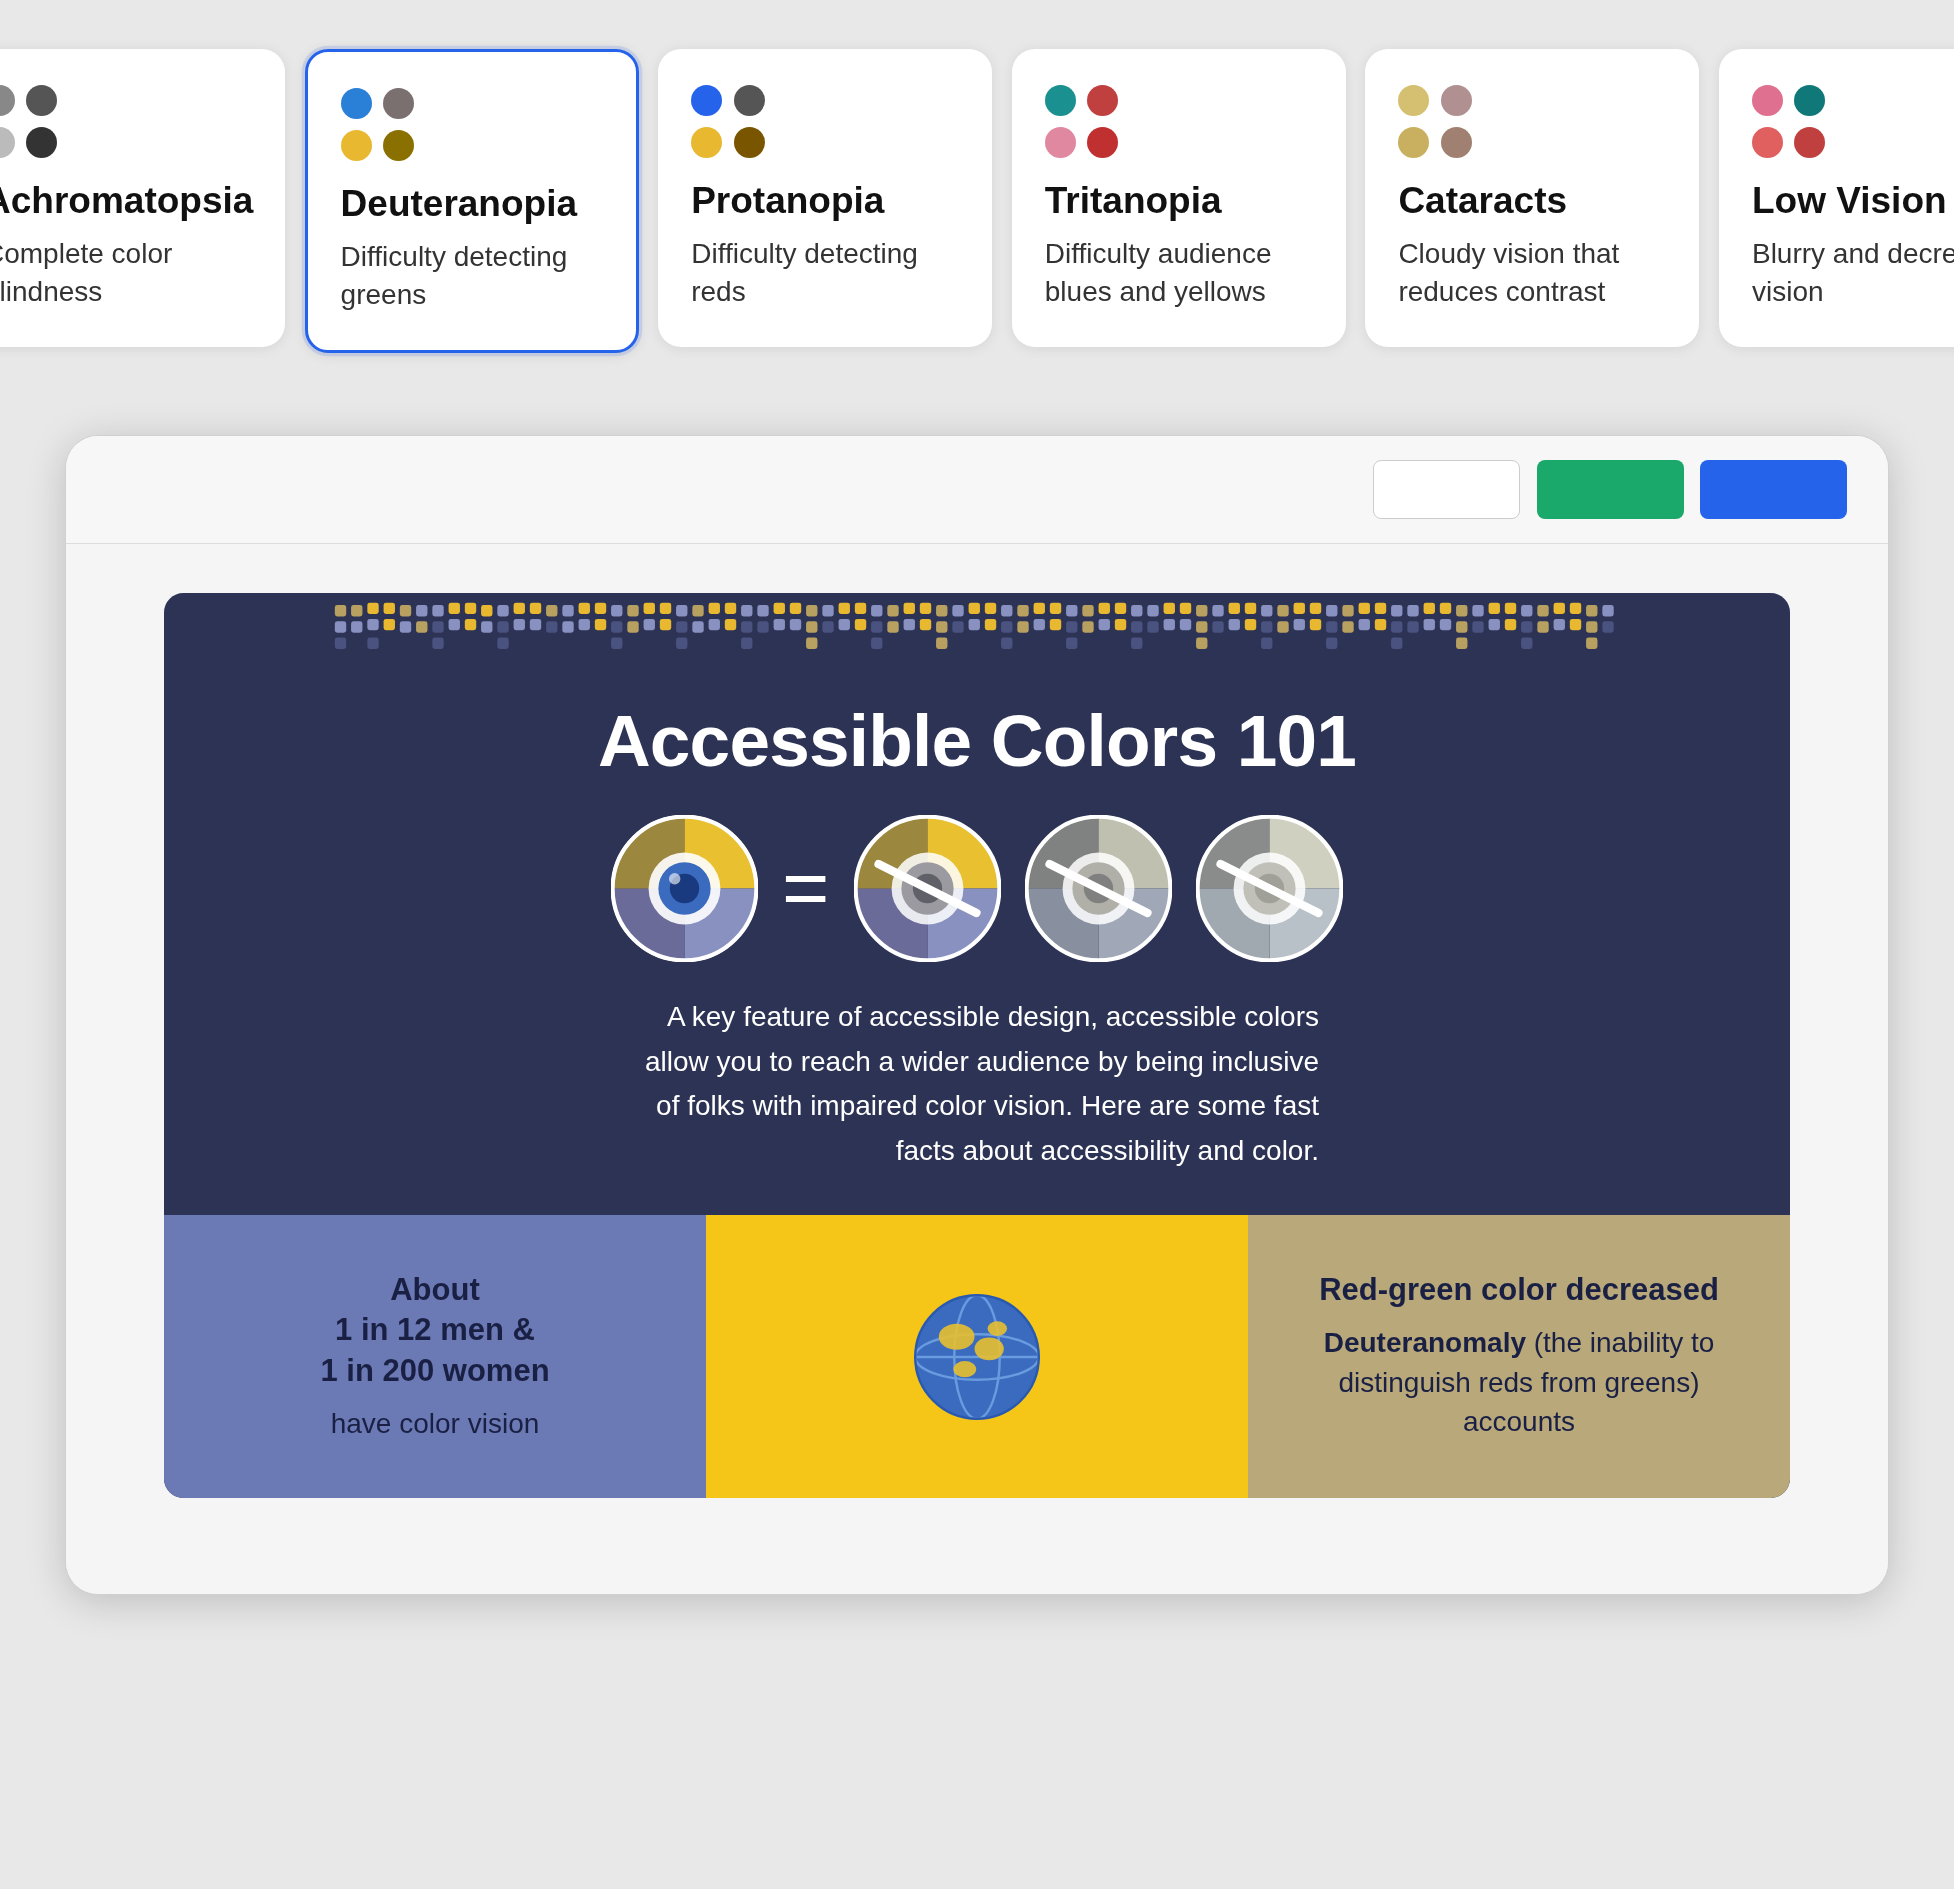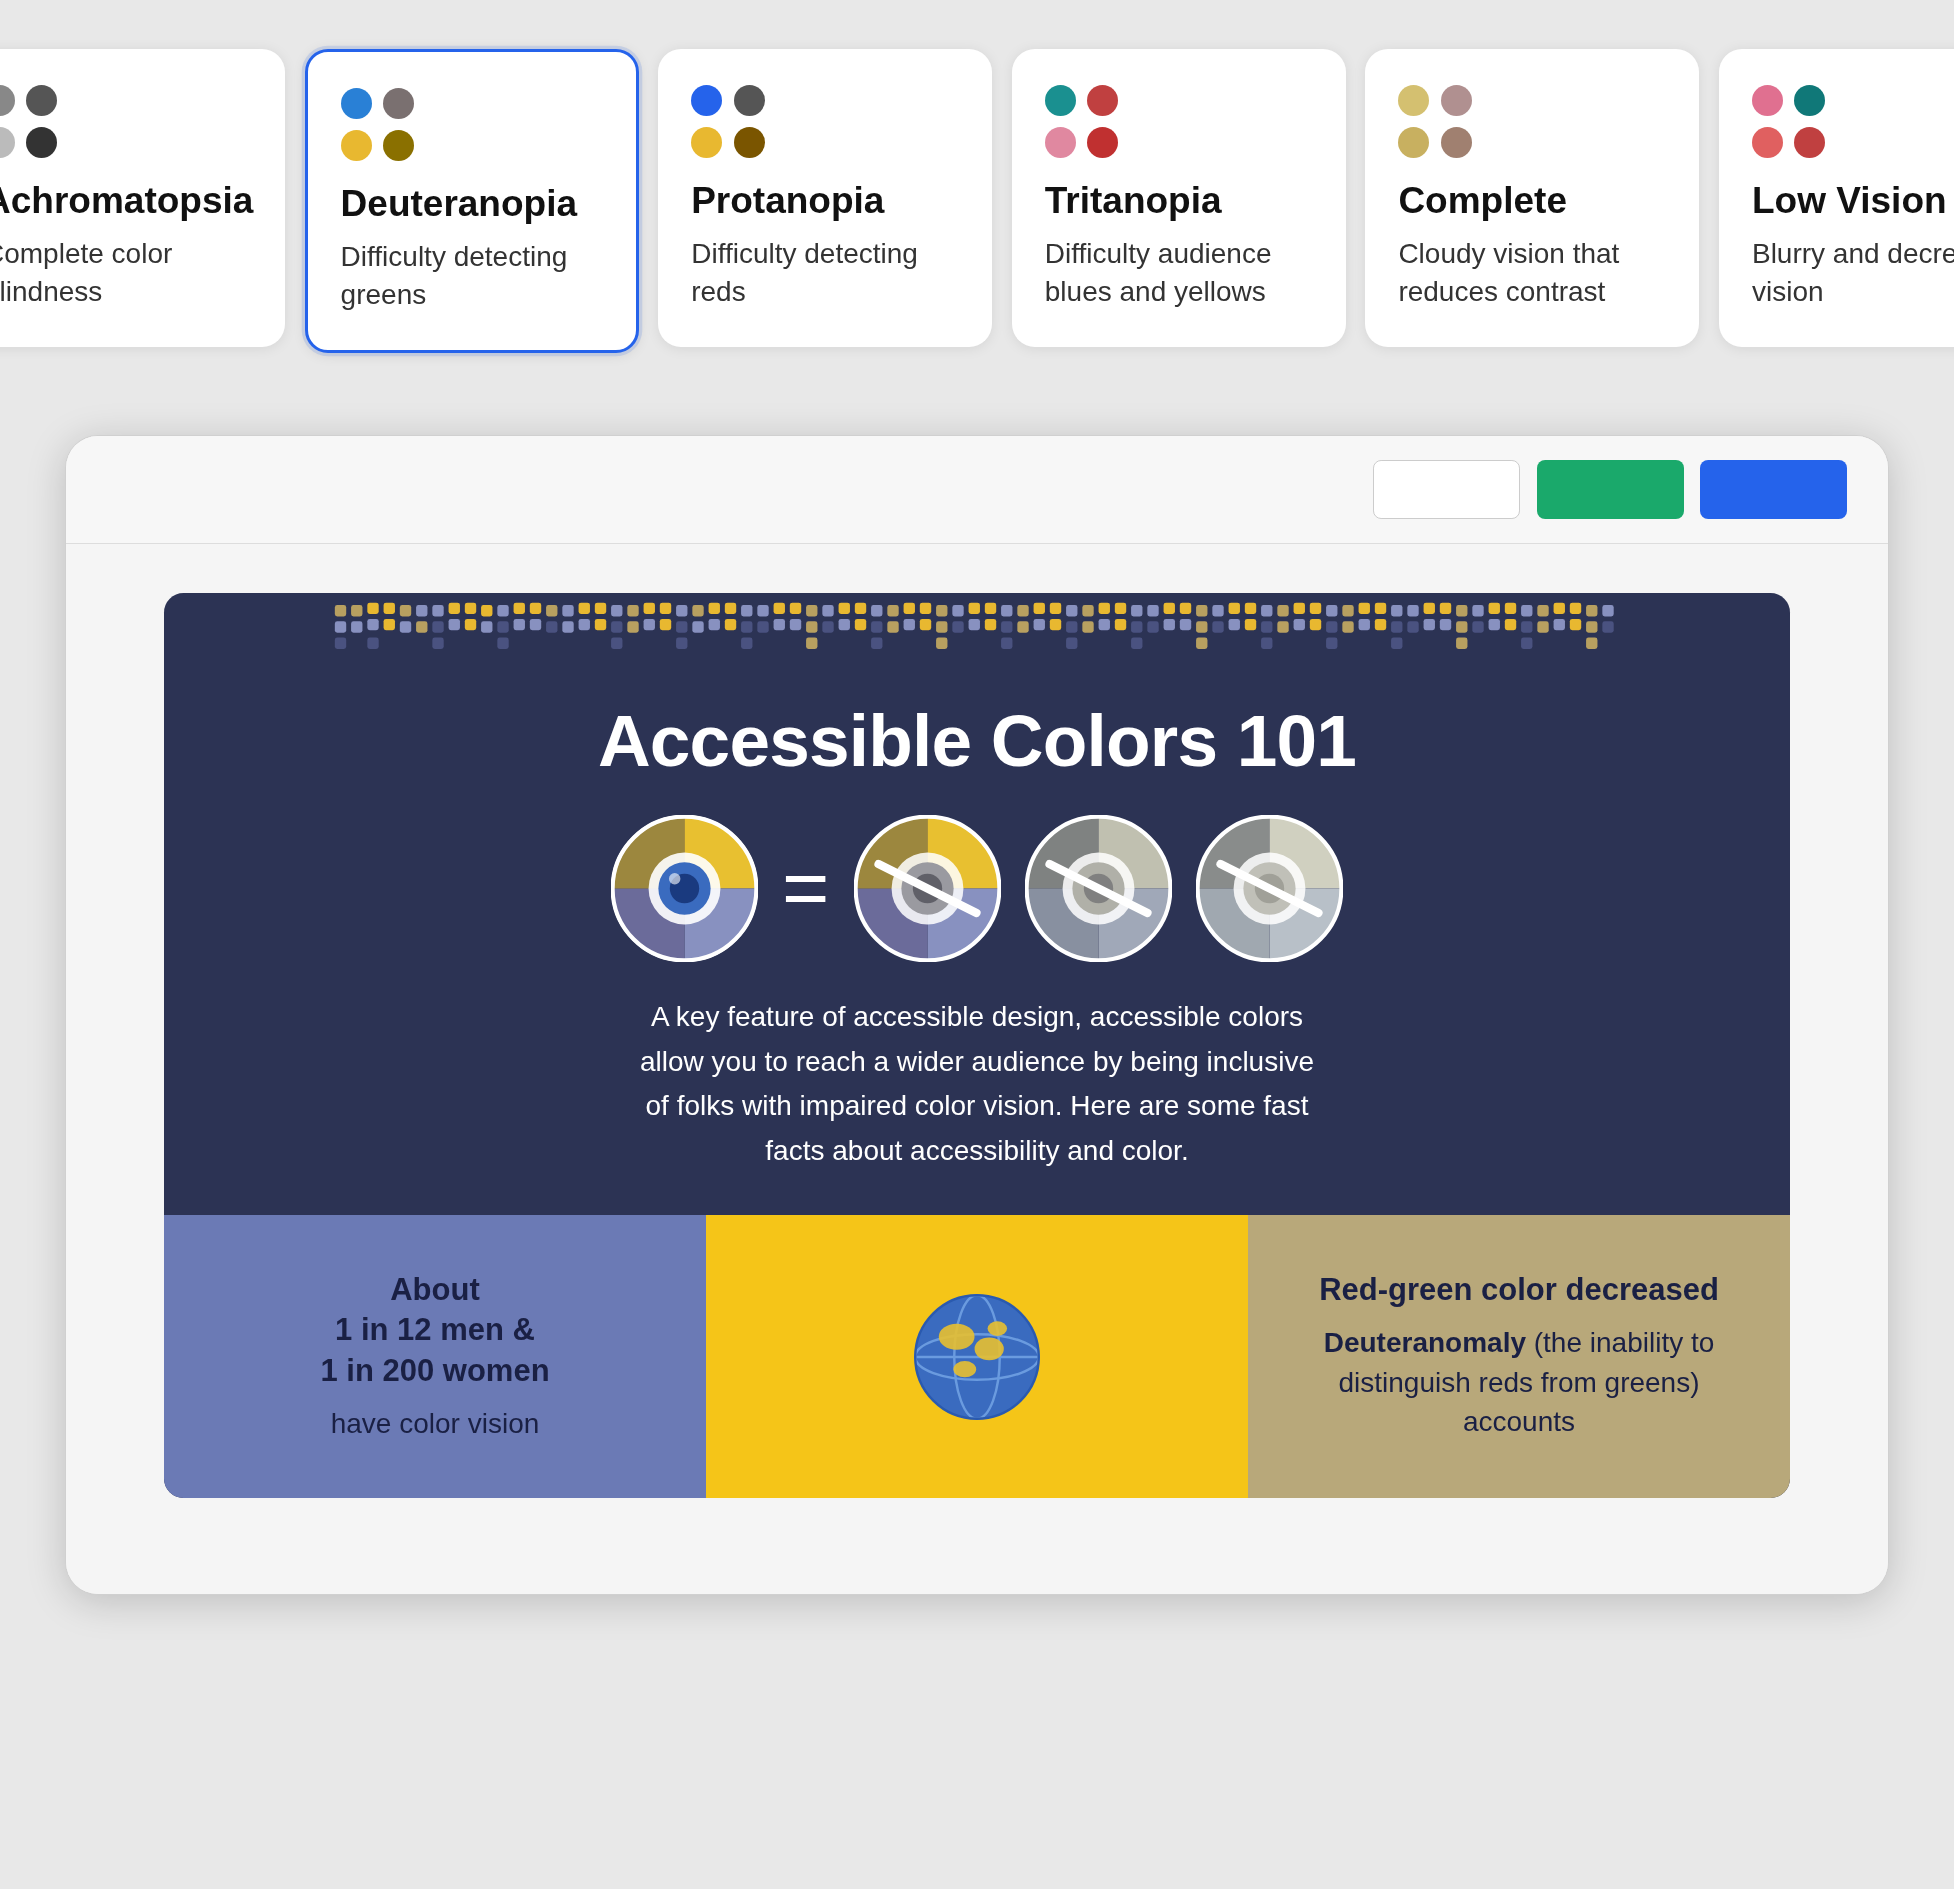--- a/index.html
+++ b/index.html
@@ -161,21 +161,21 @@
     .eq-sign {
       font-size: 81px;
       color: #fff;
       font-weight: 300;
       line-height: 1;
     }
 
     .infographic-body-text {
       font-size: 28px;
       color: #fff;
-      text-align: center;
+      text-align: right;
       line-height: 1.6;
       padding: 0 65px 41px 65px;
       max-width: 814px;
       margin: 0 auto;
     }
 
     
     .stats-row {
       display: flex;
       gap: 0;
@@ -282,21 +282,21 @@
     <div class="card-desc">Difficulty audience blues and yellows</div>
   </div>
 
   <div class="vision-card">
     <div class="card-dots">
       <div class="dot" style="background:#d4c070"></div>
       <div class="dot" style="background:#b09090"></div>
       <div class="dot" style="background:#c8b060"></div>
       <div class="dot" style="background:#a08070"></div>
     </div>
-    <div class="card-title">Complete</div>
+    <div class="card-title">Cataracts</div>
     <div class="card-desc">Cloudy vision that reduces contrast</div>
   </div>
 
   <div class="vision-card partial-right">
     <div class="card-dots">
       <div class="dot" style="background:#e07090"></div>
       <div class="dot" style="background:#107878"></div>
       <div class="dot" style="background:#e06060"></div>
       <div class="dot" style="background:#c04040"></div>
     </div>

